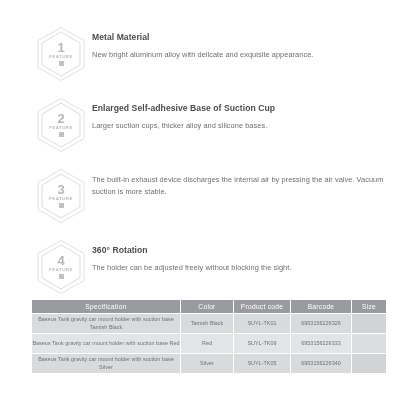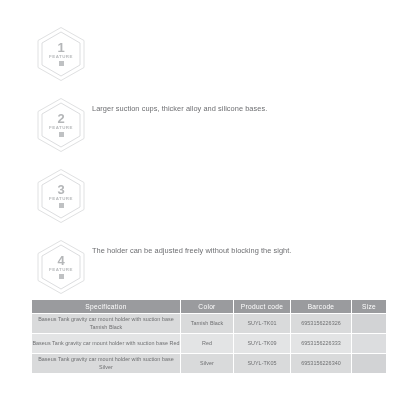--- a/index.html
+++ b/index.html
@@ -168,74 +168,81 @@
           <polygon points="26,1.5 49,14.5 49,41.5 26,54.5 3,41.5 3,14.5" fill="none" stroke="#e0e1e2" stroke-width="1"></polygon>
           <polygon points="26,6 45,17 45,39 26,50 7,39 7,17" fill="none" stroke="#dcdddf" stroke-width="1"></polygon>
         </svg>
         <div class="hex-inner">
           <div class="hex-num">1</div>
           <div class="hex-label">FEATURE</div>
           <div class="hex-bar"></div>
         </div>
       </div>
     </div>
+    <div class="feature-text">
+      <p class="feature-title">Metal Material</p>
+      <p class="feature-desc">New bright aluminum alloy with delicate and exquisite appearance.</p>
+    </div>
   </div>
 
   <div class="feature-row">
     <div class="badge-wrap">
       <div class="hexbadge">
         <svg width="52" height="56" viewBox="0 0 52 56" aria-hidden="true">
           <polygon points="26,1.5 49,14.5 49,41.5 26,54.5 3,41.5 3,14.5" fill="none" stroke="#e0e1e2" stroke-width="1"></polygon>
           <polygon points="26,6 45,17 45,39 26,50 7,39 7,17" fill="none" stroke="#dcdddf" stroke-width="1"></polygon>
         </svg>
         <div class="hex-inner">
           <div class="hex-num">2</div>
           <div class="hex-label">FEATURE</div>
           <div class="hex-bar"></div>
         </div>
       </div>
     </div>
     <div class="feature-text">
+      <p class="feature-title">Enlarged Self-adhesive Base of Suction Cup</p>
       <p class="feature-desc">Larger suction cups, thicker alloy and silicone bases.</p>
     </div>
   </div>
 
   <div class="feature-row">
     <div class="badge-wrap">
       <div class="hexbadge">
         <svg width="52" height="56" viewBox="0 0 52 56" aria-hidden="true">
           <polygon points="26,1.5 49,14.5 49,41.5 26,54.5 3,41.5 3,14.5" fill="none" stroke="#e0e1e2" stroke-width="1"></polygon>
           <polygon points="26,6 45,17 45,39 26,50 7,39 7,17" fill="none" stroke="#dcdddf" stroke-width="1"></polygon>
         </svg>
         <div class="hex-inner">
           <div class="hex-num">3</div>
           <div class="hex-label">FEATURE</div>
           <div class="hex-bar"></div>
         </div>
       </div>
     </div>
     <div class="feature-text">
+      <p class="feature-desc">The built-in exhaust device discharges the internal air by pressing the air valve. Vacuum suction is more stable.</p>
     </div>
   </div>
 
   <div class="feature-row">
     <div class="badge-wrap">
       <div class="hexbadge">
         <svg width="52" height="56" viewBox="0 0 52 56" aria-hidden="true">
           <polygon points="26,1.5 49,14.5 49,41.5 26,54.5 3,41.5 3,14.5" fill="none" stroke="#e0e1e2" stroke-width="1"></polygon>
           <polygon points="26,6 45,17 45,39 26,50 7,39 7,17" fill="none" stroke="#dcdddf" stroke-width="1"></polygon>
         </svg>
         <div class="hex-inner">
           <div class="hex-num">4</div>
           <div class="hex-label">FEATURE</div>
           <div class="hex-bar"></div>
         </div>
       </div>
     </div>
     <div class="feature-text">
+      <p class="feature-title">360° Rotation</p>
       <p class="feature-desc">The holder can be adjusted freely without blocking the sight.</p>
     </div>
   </div>
 
 </div>
 
 <div class="spec-table-wrap">
   <table class="spec-table">
     <thead>
       <tr>

